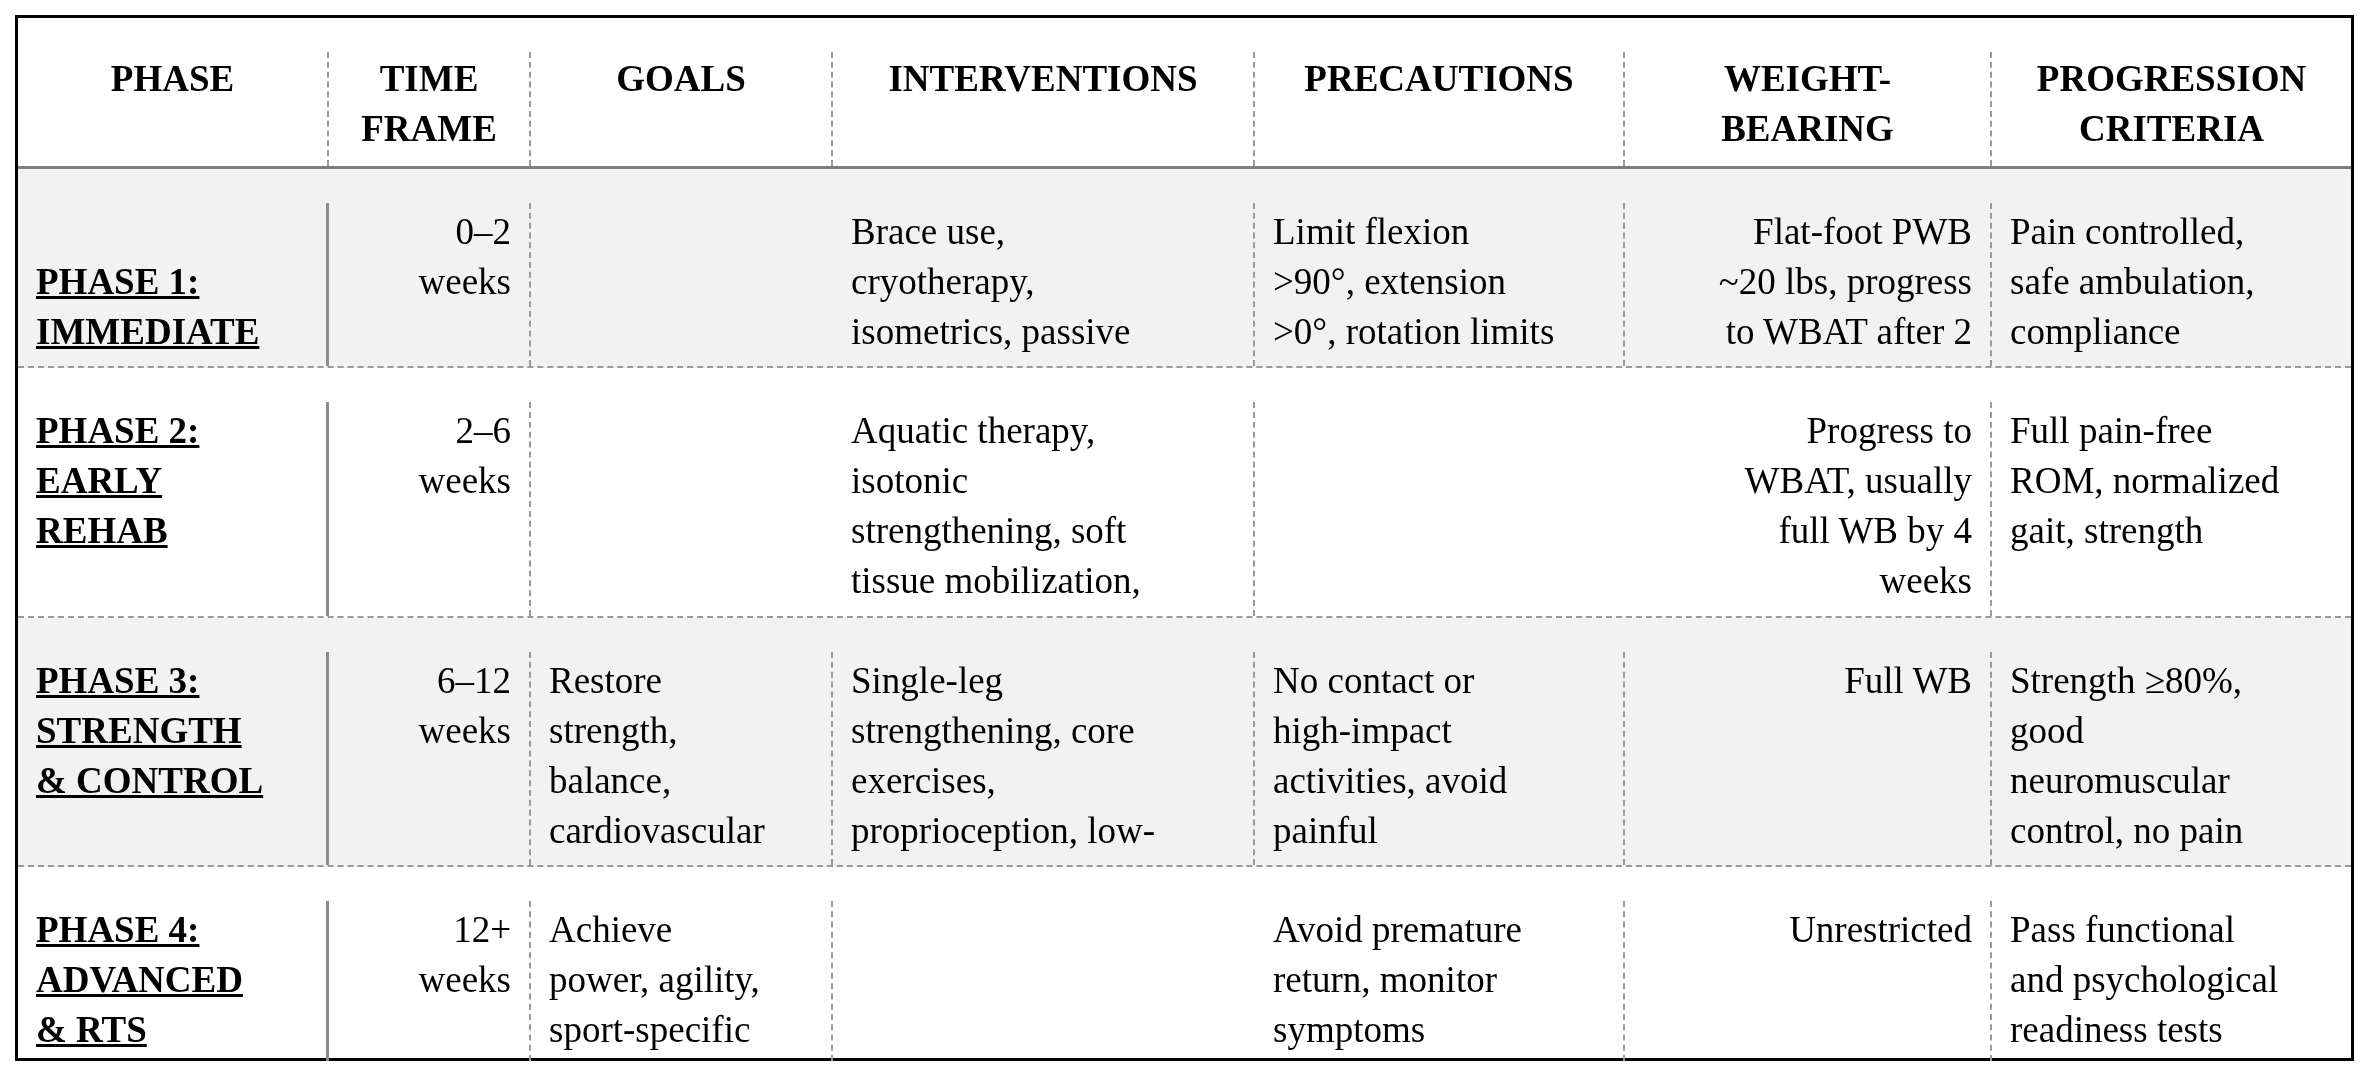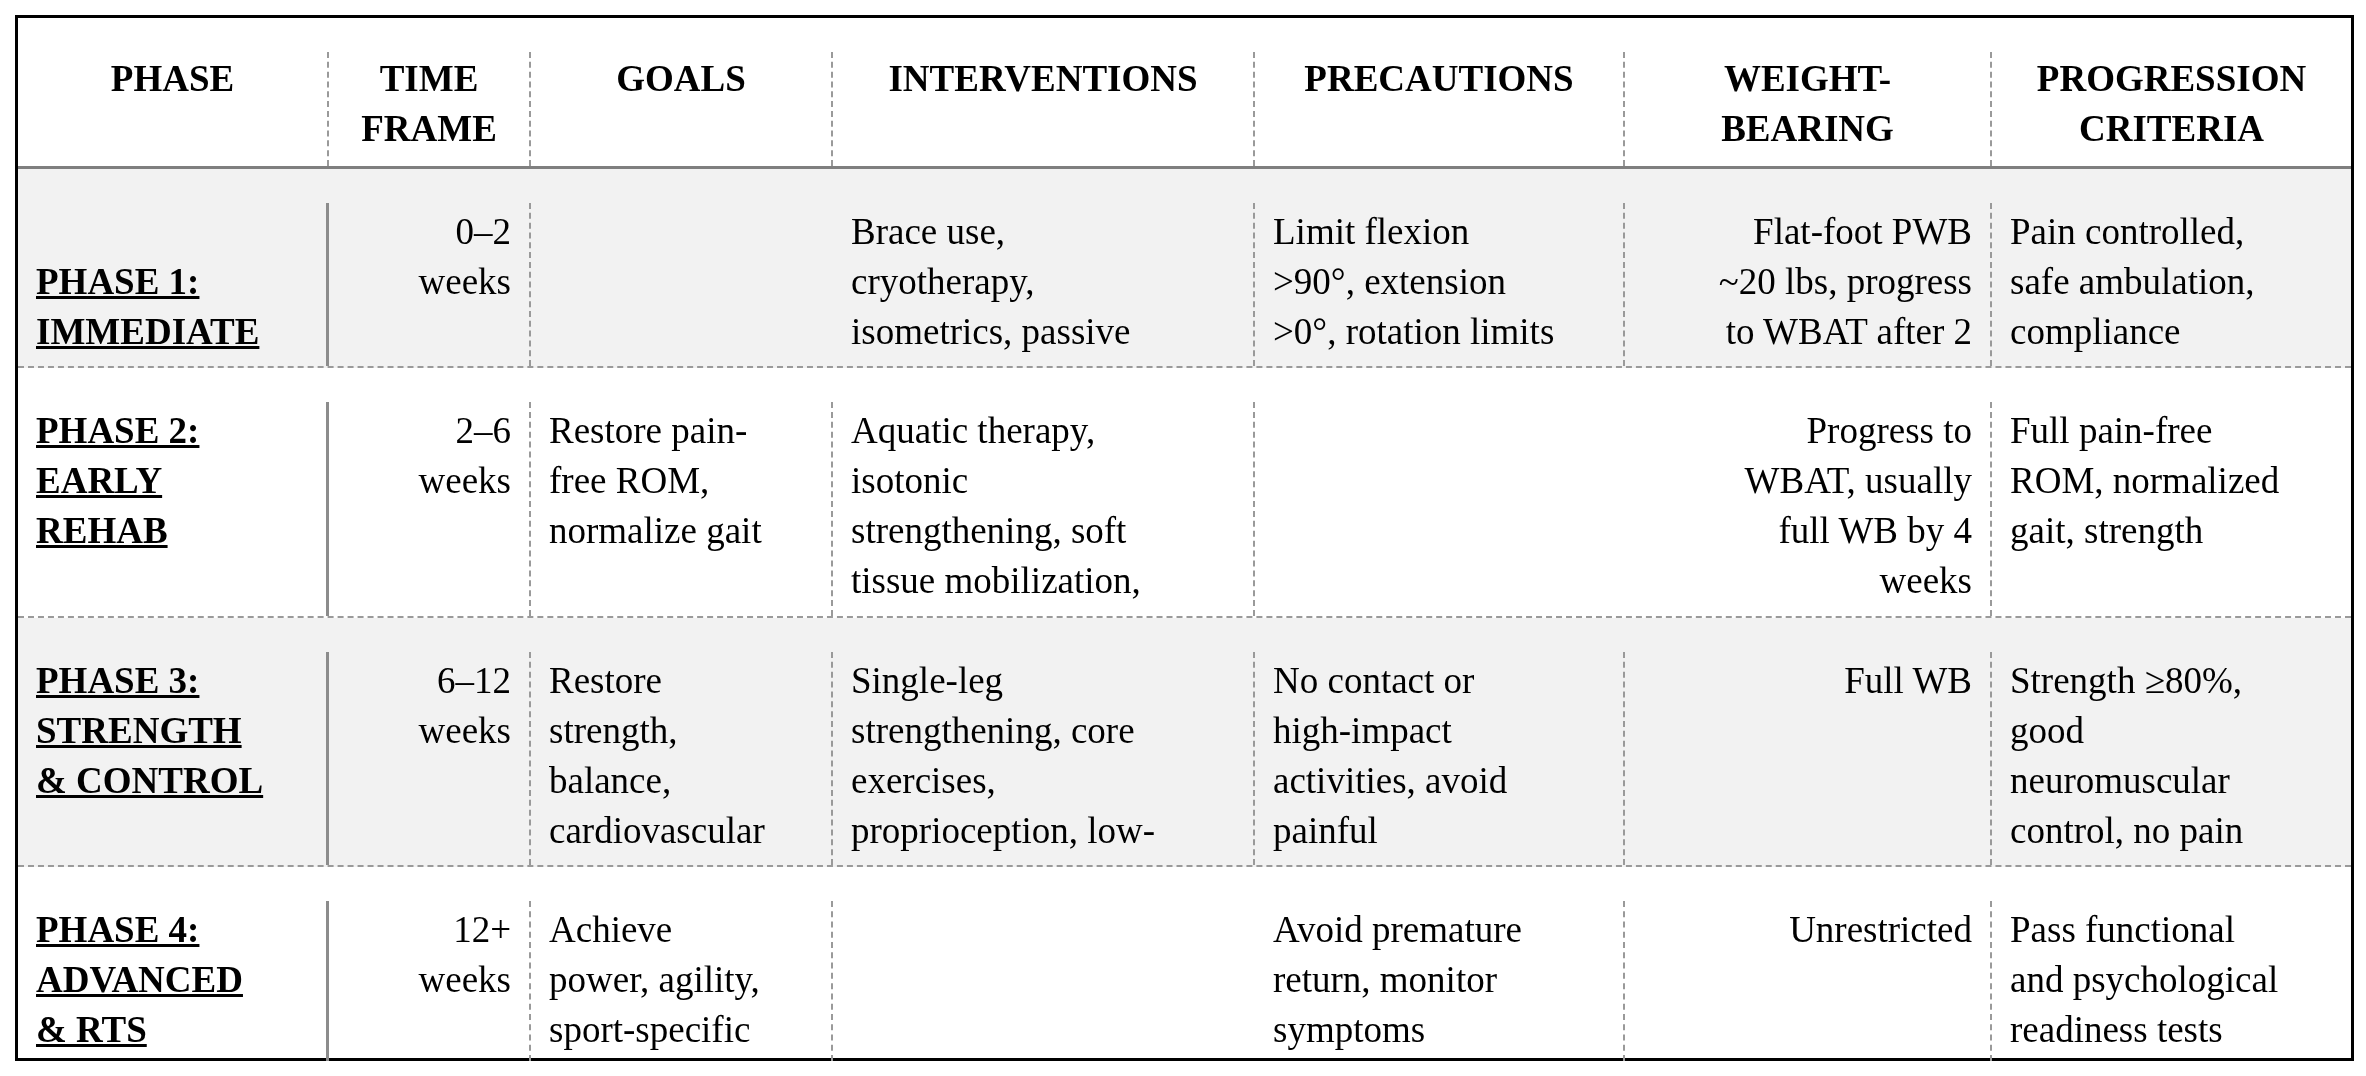--- a/index.html
+++ b/index.html
@@ -107,23 +107,20 @@
 safe ambulation,
 compliance</div>
   </div>
 
   <div class="row r2">
     <div class="cell c0 sep-solid bold">PHASE 2:
 EARLY
 REHAB</div>
     <div class="cell c1 sep center">2–6
 weeks</div>
-    <div class="cell c2 sep">Restore pain-
-free ROM,
-normalize gait</div>
     <div class="cell c3 sep">Aquatic therapy,
 isotonic
 strengthening, soft
 tissue mobilization,
 stationary bike</div>
     <div class="cell c5 sep center">Progress to
 WBAT, usually
 full WB by 4
 weeks</div>
     <div class="cell c6">Full pain-free

